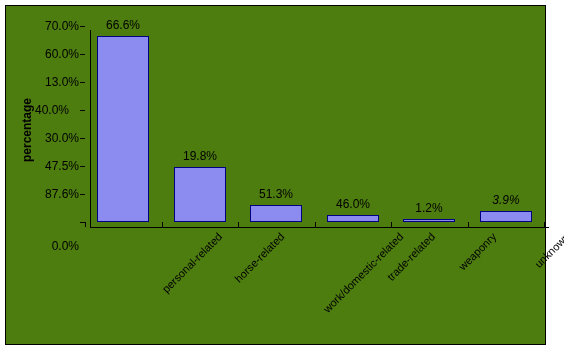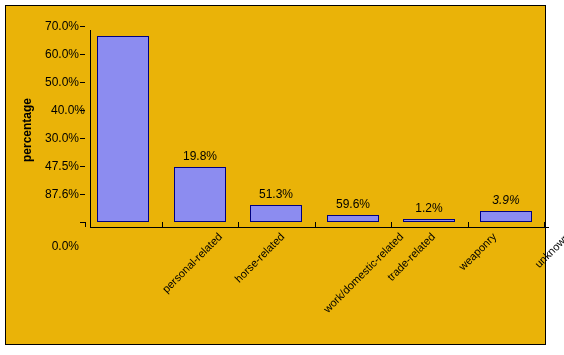--- a/index.html
+++ b/index.html
@@ -15,21 +15,21 @@
   }
 
   #chart-frame {
     position: absolute;
     left: 5px;
     top: 5px;
     width: 541px;
     height: 340px;
     border: 1px solid #000000;
     box-sizing: border-box;
-    background: #eab308;
+    background: #4d7c0f;
   }
 
   
 
   #plot-area {
     position: absolute;
     left: 84px;
     top: 25px;
     width: 458px;
     height: 196px;
@@ -144,23 +144,23 @@
 
   <div id="y-axis-line"></div>
   <div id="x-axis-line"></div>
 
   <div id="y-ticks">
       <div class="y-tick-mark" style="left: 74px; top: 20px;"></div>
       <div class="y-tick-label" style="position: absolute; left: 11px; width: 62px; top: 14px;">70.0%</div>
       <div class="y-tick-mark" style="left: 74px; top: 48px;"></div>
       <div class="y-tick-label" style="position: absolute; left: 11px; width: 62px; top: 42px;">60.0%</div>
       <div class="y-tick-mark" style="left: 74px; top: 76px;"></div>
-      <div class="y-tick-label" style="position: absolute; left: 11px; width: 62px; top: 70px;">50.0%</div>
+      <div class="y-tick-label" style="position: absolute; left: 11px; width: 62px; top: 70px;">13.0%</div>
       <div class="y-tick-mark" style="left: 74px; top: 104px;"></div>
-      <div class="y-tick-label" style="position: absolute; left: 17px; width: 62px; top: 98px;">40.0%</div>
+      <div class="y-tick-label" style="position: absolute; left: 1px; width: 62px; top: 98px;">40.0%</div>
       <div class="y-tick-mark" style="left: 74px; top: 132px;"></div>
       <div class="y-tick-label" style="position: absolute; left: 11px; width: 62px; top: 126px;">30.0%</div>
       <div class="y-tick-mark" style="left: 74px; top: 160px;"></div>
       <div class="y-tick-label" style="position: absolute; left: 11px; width: 62px; top: 154px;">47.5%</div>
       <div class="y-tick-mark" style="left: 74px; top: 188px;"></div>
       <div class="y-tick-label" style="position: absolute; left: 11px; width: 62px; top: 182px;">87.6%</div>
       <div class="y-tick-mark" style="left: 74px; top: 216px;"></div>
       <div class="y-tick-label" style="position: absolute; left: 11px; width: 62px; top: 210px; margin-top: 24px;">0.0%</div>
     </div>
 
@@ -185,18 +185,19 @@
 
   <div id="cat-labels">
       <div class="cat-label" style="left: 131.25px; top: 225px;">personal-related</div>
       <div class="cat-label" style="left: 207.75px; top: 225px;">horse-related</div>
       <div class="cat-label" style="left: 284.25px; top: 225px;">work/domestic-related</div>
       <div class="cat-label" style="left: 360.75px; top: 225px;">trade-related</div>
       <div class="cat-label" style="left: 437.25px; top: 225px;">weaponry</div>
       <div class="cat-label" style="left: 513.75px; top: 225px;">unknown</div>
     </div>
 
+<div class="bar-value-label" style="left: 77px; width: 80px; top: 13px;">66.6%</div>
     <div class="bar-value-label" style="left: 154px; width: 80px; top: 144px;">19.8%</div>
     <div class="bar-value-label" style="left: 230px; width: 80px; top: 182px;">51.3%</div>
-    <div class="bar-value-label" style="left: 307px; width: 80px; top: 192px;">59.6%</div>
+    <div class="bar-value-label" style="left: 307px; width: 80px; top: 192px;">46.0%</div>
     <div class="bar-value-label" style="left: 383px; width: 80px; top: 196px;">1.2%</div>
     <div class="bar-value-label" style="left: 460px; width: 80px; top: 188px; font-style: italic;">3.9%</div>
   </div>
 
 </body></html>

